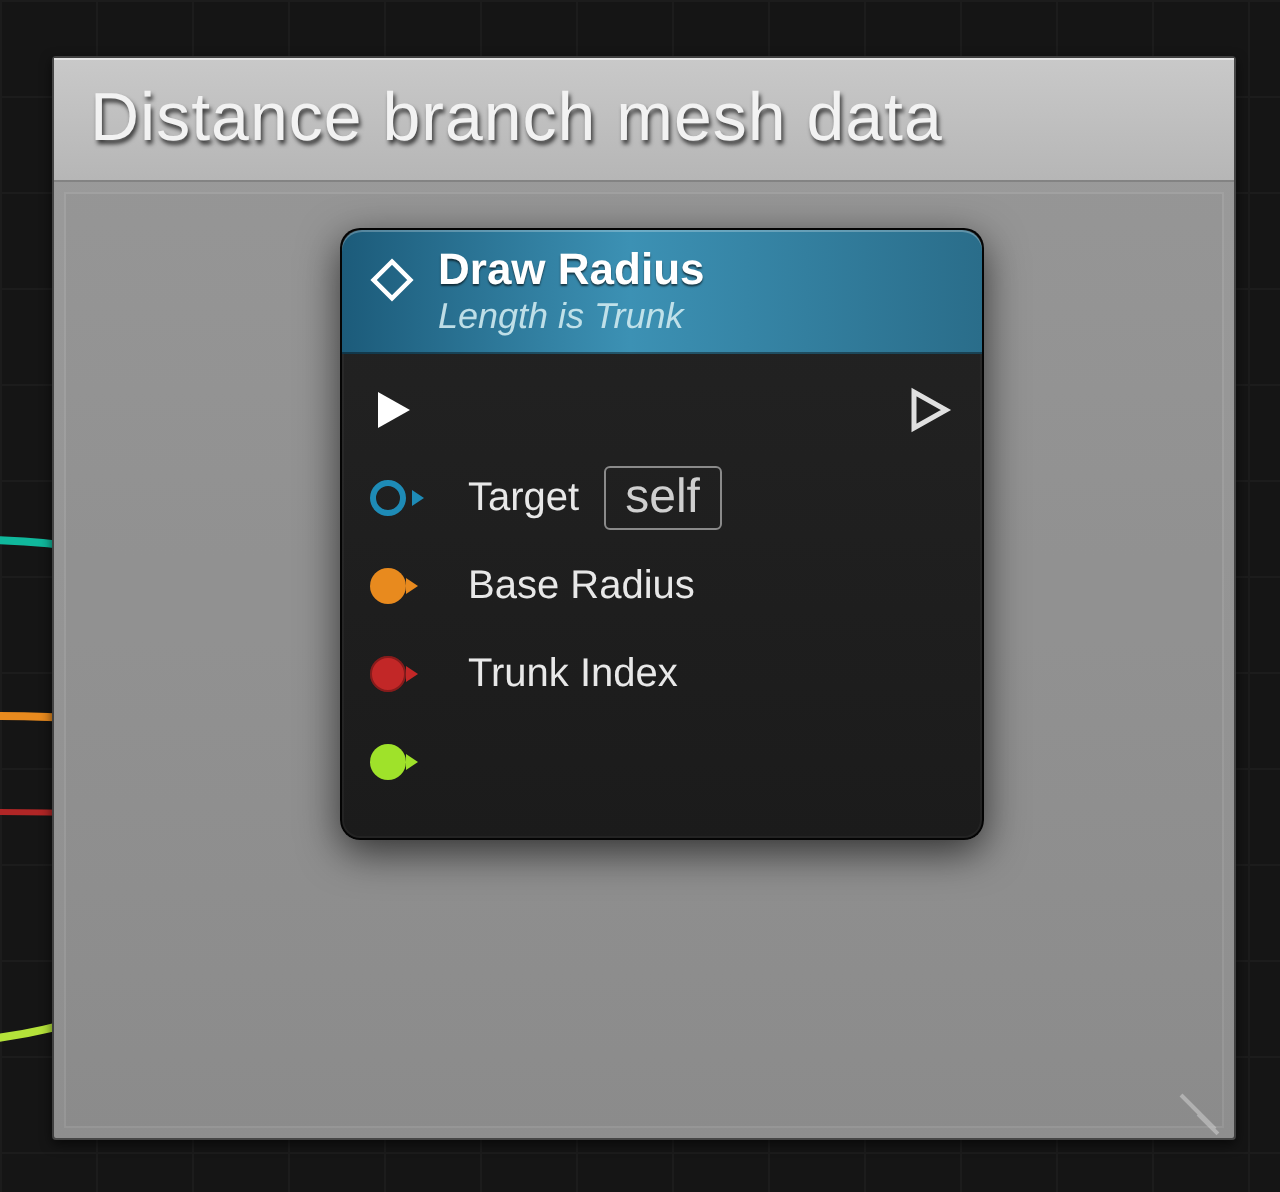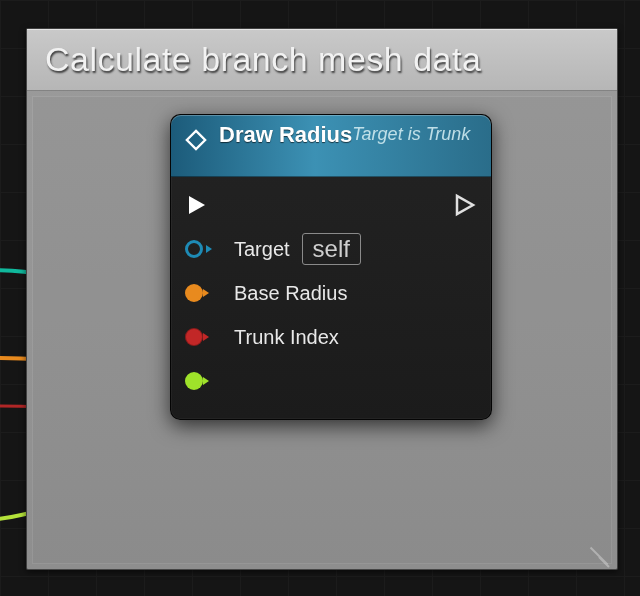--- a/index.html
+++ b/index.html
@@ -50,21 +50,21 @@
     border:1px solid rgba(0,0,0,.85);
     border-radius:10px;
     box-shadow:0 6px 20px rgba(0,0,0,.65), inset 0 0 0 1px rgba(255,255,255,.04);
   }
   .node-header{height:62px;border-radius:10px 10px 0 0;
     background:linear-gradient(90deg,#1c5b7a 0%,#3c91b4 45%,#2a6d8a 100%);
     box-shadow:inset 0 1px 0 rgba(255,255,255,.25), inset 0 -1px 0 rgba(0,0,0,.4);
     display:flex;align-items:flex-start;padding:8px 14px;box-sizing:border-box;gap:12px;
   }
   .node-icon{margin-top:6px;}
-  .node-titles{display:flex;flex-direction:row;line-height:1.1;}
+  .node-titles{display:flex;flex-direction:column;line-height:1.1;}
   .node-title{color:#fff;font-size:22px;font-weight:600;text-shadow:0 1px 1px rgba(0,0,0,.6);}
   .node-subtitle{color:#cfeaf0;font-style:italic;font-size:18px;margin-top:2px;opacity:.9;}
   .node-body{padding:10px 14px 16px 14px;position:relative;}
   .exec-row{display:flex;justify-content:space-between;align-items:center;height:40px;}
   .pin-row{display:flex;align-items:center;height:44px;gap:12px;}
   .pin{width:18px;height:18px;border-radius:50%;box-sizing:border-box;position:relative;}
   .pin.hollow{border:3px solid;background:transparent;}
   .pin-tail{position:absolute;left:18px;top:50%;transform:translateY(-50%);width:0;height:0;
     border-left:6px solid currentColor;border-top:4px solid transparent;border-bottom:4px solid transparent;}
   .pin-label{color:#e8e8e8;font-size:20px;margin-left:19px;}
@@ -79,36 +79,36 @@
 
   <svg class="wire" width="640" height="596" style="left:0;top:0;position:absolute;pointer-events:none">
     <path d="M -10 270 C 80 270 100 302 190 302" stroke="#10b89c" stroke-width="4" fill="none"></path>
     <path d="M -10 358 C 80 358 100 368 190 368" stroke="#e88a1e" stroke-width="4" fill="none"></path>
     <path d="M -10 406 C 80 406 100 412 190 412" stroke="#b02626" stroke-width="3" fill="none"></path>
     <path d="M -10 520 C 90 510 110 456 190 456" stroke="#b4e23a" stroke-width="4" fill="none"></path>
   </svg>
 
   <div class="comment-box">
     <div class="comment-title">
-      <span>Calculate branch mesh data</span>
+      <span>Distance branch mesh data</span>
     </div>
     <div class="comment-body"></div>
     <div class="resize-grip"></div>
   </div>
 
   <div class="node">
     <div class="node-header">
       <span class="node-icon">
         <svg width="22" height="22" viewBox="0 0 24 24">
           <path d="M12 2 L22 12 L12 22 L2 12 Z" fill="none" stroke="#ffffff" stroke-width="2.5"></path>
         </svg>
       </span>
       <div class="node-titles">
         <span class="node-title">Draw Radius</span>
-        <span class="node-subtitle">Target is Trunk</span>
+        <span class="node-subtitle">Length is Trunk</span>
       </div>
     </div>
     <div class="node-body">
       <div class="exec-row">
         <span>
           <svg width="24" height="24" viewBox="0 0 24 24">
               <path d="M4 3 L4 21 L20 12 Z" fill="#ffffff"></path>
             </svg>
         </span>
         <span>

